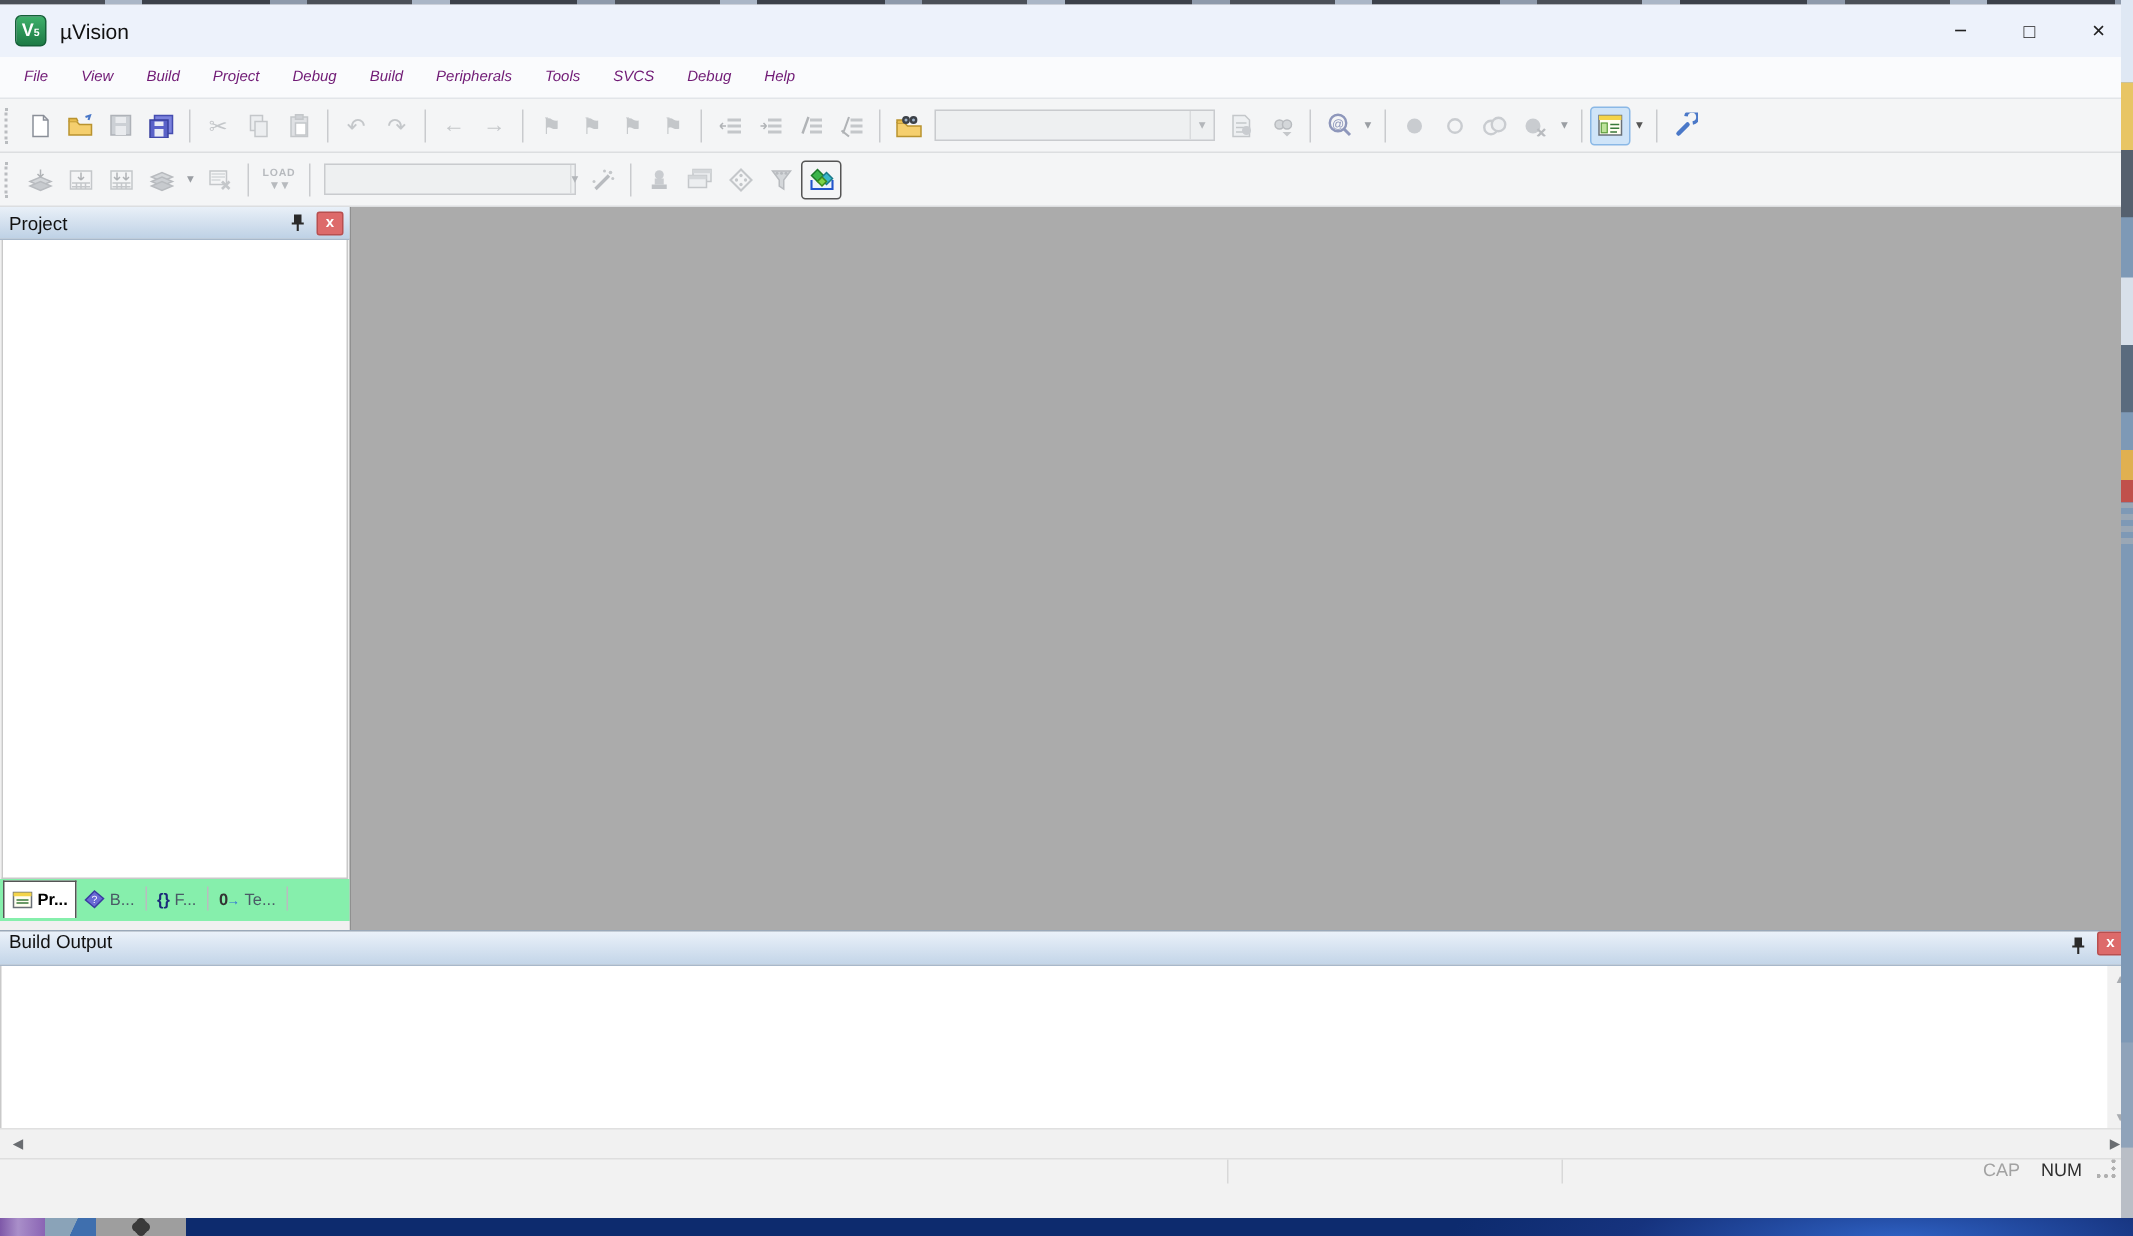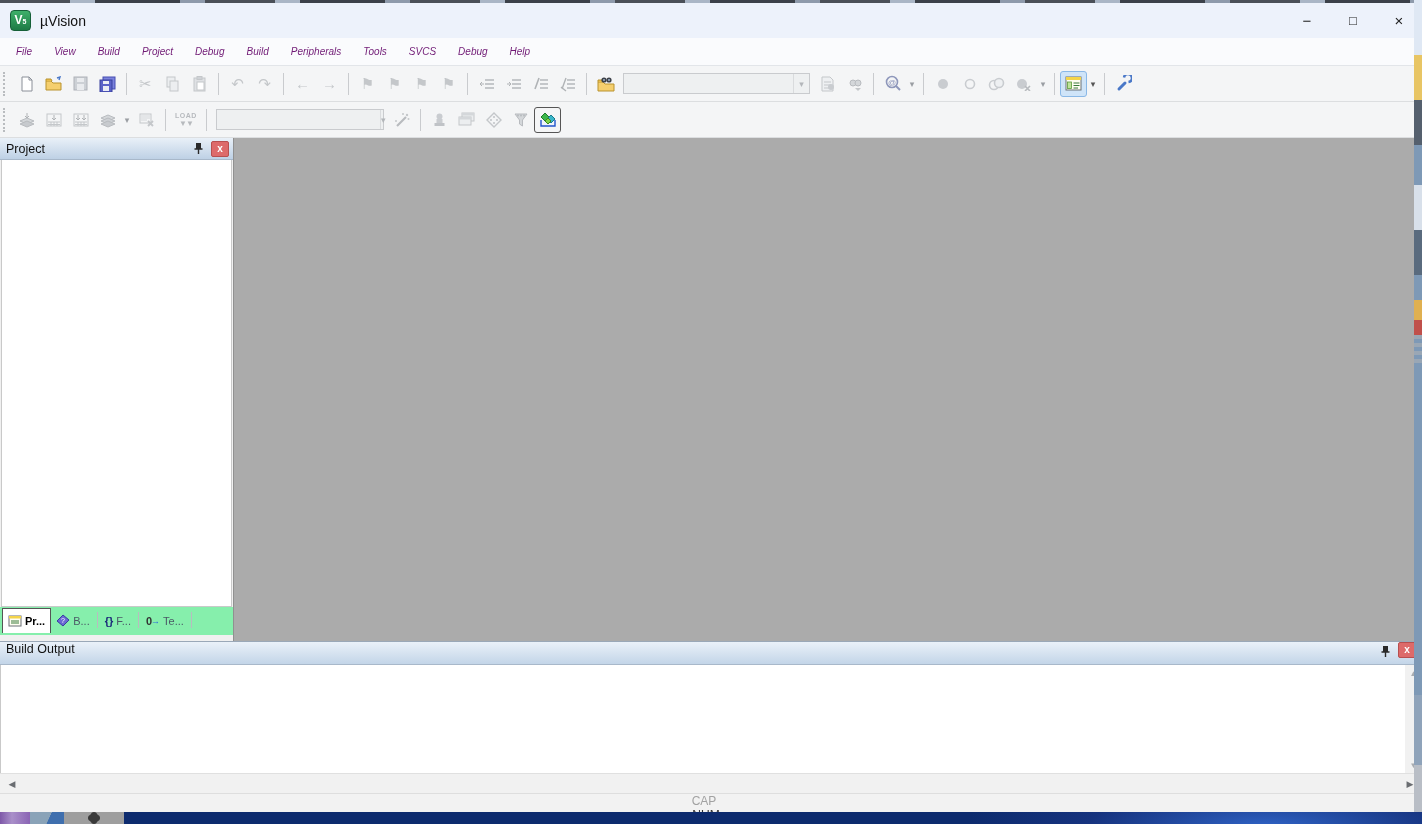--- a/index.html
+++ b/index.html
@@ -73,21 +73,21 @@
                display:flex; align-items:flex-start; padding:0 6px; }
   .bo-title { font-size:12.5px; color:#111; flex:1; }
   .bo-body { flex:1; display:flex; min-height:0; }
   .bo-text { flex:1; background:#fff; border-left:1px solid #c9c9c9; font-family:"Liberation Mono","DejaVu Sans Mono",monospace; font-size:12px; }
   .vscroll { width:17px; background:#f1f1f1; display:flex; flex-direction:column; justify-content:space-between; }
   .varrow { height:16px; display:flex; align-items:center; justify-content:center; font-size:8px; color:#a9acb0; }
   .hscroll { height:20px; background:#f1f1f1; border-top:1px solid #e0e0e0; display:flex; align-items:center; justify-content:space-between; padding:0 4px; }
   .harrow { font-size:9px; color:#6a6d71; width:16px; text-align:center; }
 
   
-  .statusbar { height:19px; background:#f2f2f2; border-top:1px solid #dedede; display:flex; align-items:center; font-size:12px;flex-direction:column; }
+  .statusbar { height:40px; background:#f2f2f2; border-top:1px solid #dedede; display:flex; align-items:flex-start; font-size:12px; }
   .sb-sep { width:1px; height:16px; background:#d8d8d8; }
   .sb-spacer-a { width:818px; } .sb-spacer-b { width:222px; } .sb-flex { flex:1; }
   .sb-cap { color:#a2a2a2; margin-right:14px; }
   .sb-num { color:#2e2e2e; margin-right:10px; }
   .sb-grip { width:14px; height:14px; margin-right:10px;
     background:
       radial-gradient(circle at 11px 11px,#b0b0b0 1.3px,transparent 1.5px),
       radial-gradient(circle at 11px 6px,#b0b0b0 1.3px,transparent 1.5px),
       radial-gradient(circle at 6px 11px,#b0b0b0 1.3px,transparent 1.5px),
       radial-gradient(circle at 11px 1px,#b0b0b0 1.3px,transparent 1.5px),

